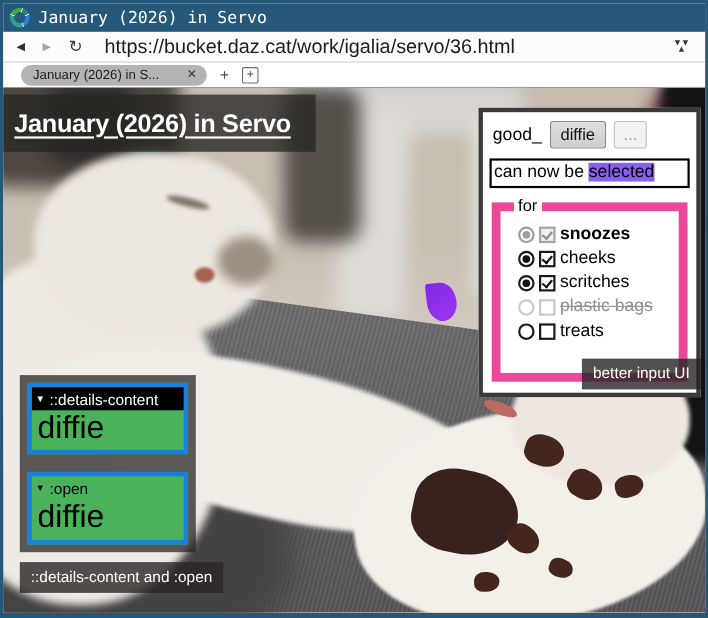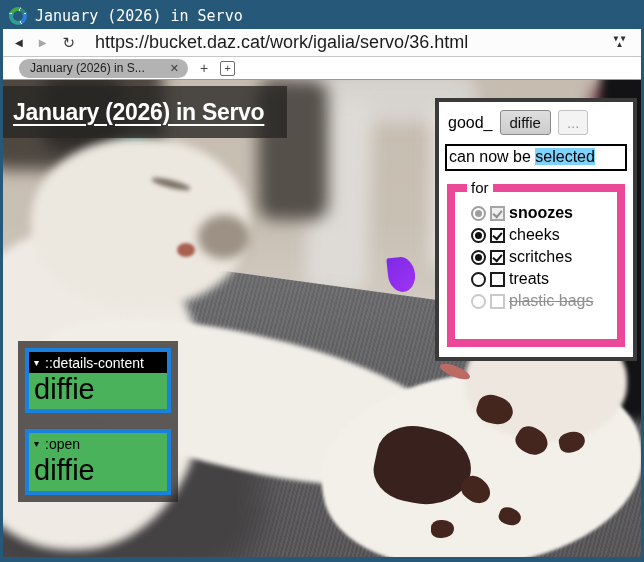--- a/index.html
+++ b/index.html
@@ -91,21 +91,21 @@
 
   
   .panel{position:absolute;left:432px;top:18px;width:202px;background:#fff;
     border:4px solid #3a3a3a;padding:8px 6px 10px;}
   .panel-row1{display:flex;align-items:center;gap:7px;font-size:16px;color:#000;padding-left:3px;}
   .btn{font-size:15px;color:#111;background:linear-gradient(#dedede,#cdcdcd);
     border:1px solid #8a8a8a;border-radius:3px;padding:4px 9px;line-height:1;}
   .btn.more{background:#f3f3f3;border-color:#c0c0c0;color:#9b9b9b;padding:4px 8px;}
   .text-input{margin-top:9px;border:2px solid #000;background:#fff;font-size:16px;
     padding:2px 2px 3px;white-space:nowrap;overflow:hidden;color:#000;}
-  .text-input .sel{background:#7dd3fc;text-align:center;}
+  .text-input .sel{background:#8b5cf6;text-align:center;}
   fieldset{margin:8px 2px 0;border:8px solid #ec4899;padding:4px 4px 25px 10px;}
   legend{font-size:15px;color:#000;padding:0 4px;margin-left:2px;}
   .opt-row{display:flex;align-items:center;gap:4px;margin:4px 0;font-size:16px;color:#000;padding-left:6px;}
   .radio{width:15px;height:15px;border-radius:50%;border:2px solid #1a1a1a;background:#fff;position:relative;flex:0 0 auto;}
   .radio[data-state="checked"]::after{content:"";position:absolute;inset:2px;border-radius:50%;background:#111;}
   .radio[data-state="checked-disabled"]{border-color:#9e9e9e;}
   .radio[data-state="checked-disabled"]::after{content:"";position:absolute;inset:2px;border-radius:50%;background:#9e9e9e;}
   .radio[data-state="unchecked-disabled"]{border-color:#c9c9c9;}
   .checkbox{width:15px;height:15px;border:2px solid #1a1a1a;background:#fff;position:relative;flex:0 0 auto;}
   .checkbox::after{position:absolute;left:1px;top:2px;width:7px;height:4px;
@@ -228,46 +228,48 @@
           <span class="opt-label" data-style="">cheeks</span>
         </div>
 
         <div class="opt-row">
           <span class="radio" data-state="checked"></span>
           <span class="checkbox" data-state="checked"></span>
           <span class="opt-label" data-style="">scritches</span>
         </div>
 
         <div class="opt-row">
+          <span class="radio" data-state="unchecked-disabled"></span>
+          <span class="checkbox" data-state="unchecked-disabled"></span>
+          <span class="opt-label" data-style="strike">plastic bags</span>
+        </div>
+
+        <div class="opt-row">
           <span class="radio" data-state="unchecked"></span>
           <span class="checkbox" data-state="unchecked"></span>
           <span class="opt-label" data-style="">treats</span>
         </div>
-
-        <div class="opt-row">
-          <span class="radio" data-state="unchecked-disabled"></span>
-          <span class="checkbox" data-state="unchecked-disabled"></span>
-          <span class="opt-label" data-style="strike">plastic bags</span>
-        </div>
       </fieldset>
     </div>
 
+    <div class="caption caption-input">better input UI</div>
 
     <div class="details-group">
       <div class="dbox" data-variant="dark">
         <div class="dsummary">
           <span class="marker">▾</span>
           <span>::details-content</span>
         </div>
         <div class="dcontent">diffie</div>
       </div>
       <div class="dbox" data-variant="green">
         <div class="dsummary">
           <span class="marker">▾</span>
           <span>:open</span>
         </div>
         <div class="dcontent">diffie</div>
       </div>
     </div>
 
+    <div class="caption caption-details">::details-content and :open</div>
 
   </div>
 </div>
 
 </body></html>

